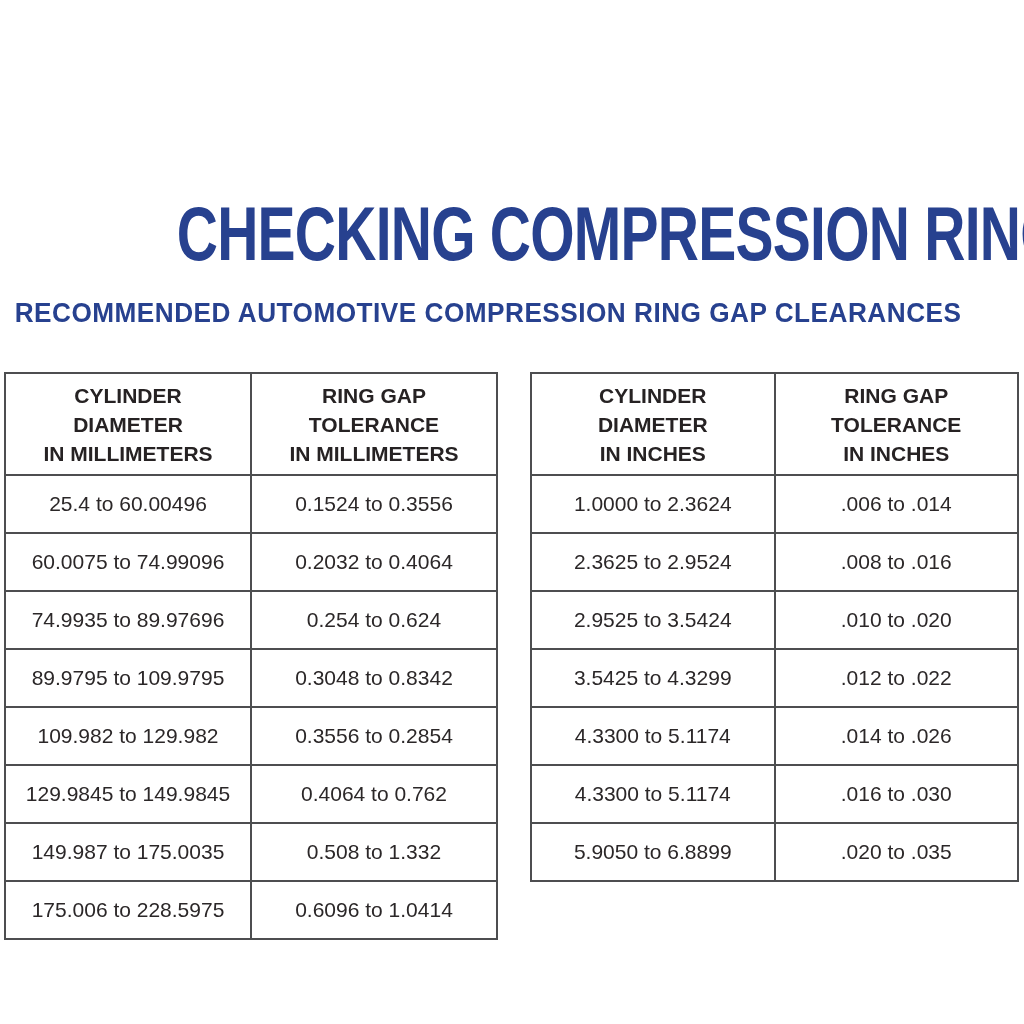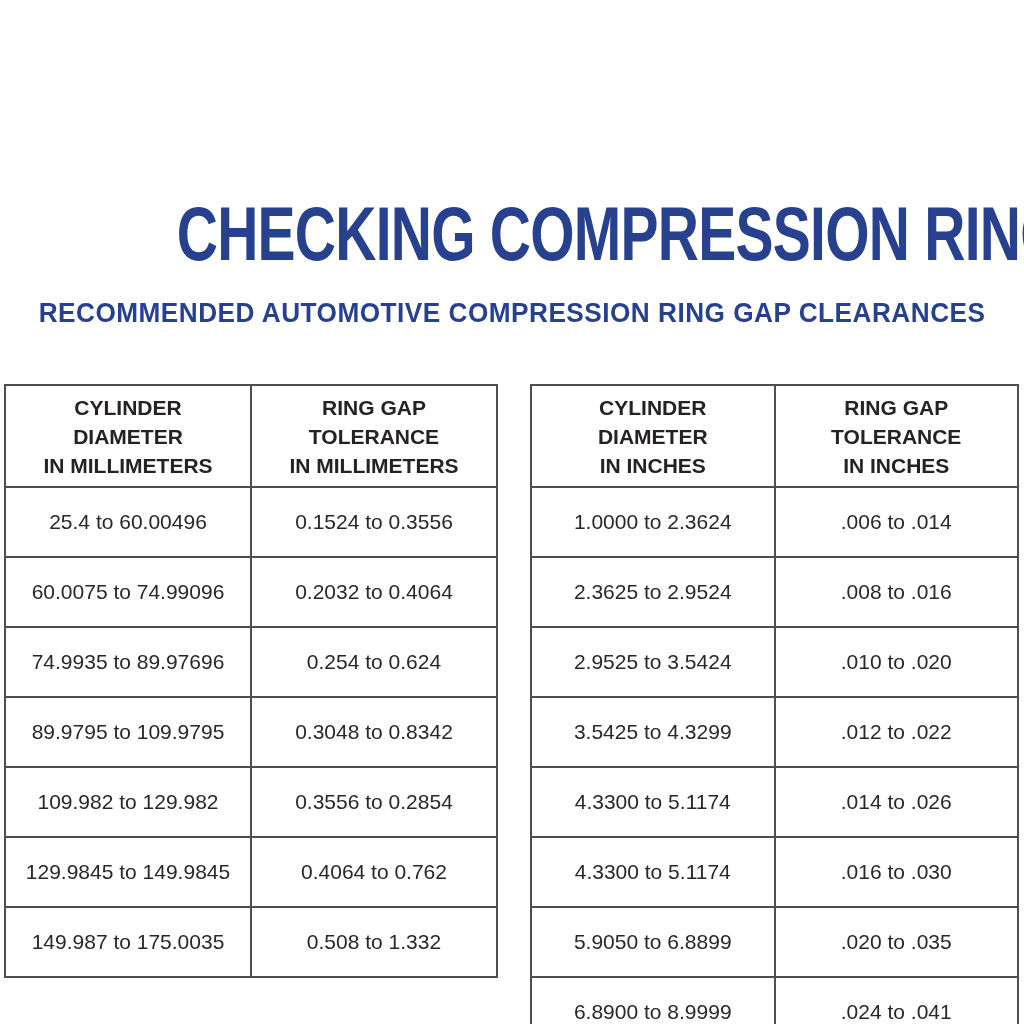--- a/index.html
+++ b/index.html
@@ -32,37 +32,37 @@
     color: #27418f;
     letter-spacing: -1px;
     white-space: nowrap;
     transform: scaleX(0.75);
     transform-origin: 50% 50%;
   }
   .subtitle-wrap {
     position: absolute;
     top: 300px;
     left: 0;
-    width: 1024px;
+    width: 888px;
     text-align: center;
   }
   .subtitle {
     display: inline-block;
     font-size: 27px;
     line-height: 27px;
     font-weight: bold;
     color: #27418f;
     letter-spacing: 0.5px;
     white-space: nowrap;
     transform: scaleX(0.97);
     transform-origin: 50% 50%;
   }
   table.spec {
     position: absolute;
-    top: 384px;
+    top: 372px;
     border-collapse: collapse;
     table-layout: fixed;
     background: #ffffff;
   }
   table.spec.mm { left: 4px;  width: 494px; }
   table.spec.inches { left: 530px; width: 489px; }
   table.spec, table.spec th, table.spec td {
     border: 2px solid #4d4e50;
   }
   table.spec th {
@@ -76,21 +76,21 @@
     white-space: pre-line;
     padding: 0;
   }
   table.spec td {
     height: 36px;
     font-size: 21px;
     font-weight: normal;
     color: #2b2728;
     text-align: center;
     vertical-align: middle;
-    padding: 16px;
+    padding: 10px;
     white-space: nowrap;
   }
 </style>
 </head>
 <body>
 
 <div class="page">
 
   <div class="title-wrap">
     <span class="title">CHECKING COMPRESSION RING GAPS</span>
@@ -133,20 +133,24 @@
         <td>0.3556 to 0.2854</td>
       </tr>
       <tr>
         <td>129.9845 to 149.9845</td>
         <td>0.4064 to 0.762</td>
       </tr>
       <tr>
         <td>149.987 to 175.0035</td>
         <td>0.508 to 1.332</td>
       </tr>
+      <tr>
+        <td>175.006 to 228.5975</td>
+        <td>0.6096 to 1.0414</td>
+      </tr>
     </tbody>
   </table>
 
   <table class="spec inches">
     <thead>
       <tr>
         <th>CYLINDER
 DIAMETER
 IN INCHES</th>
         <th>RING GAP
@@ -176,20 +180,16 @@
         <td>.014 to .026</td>
       </tr>
       <tr>
         <td>4.3300 to 5.1174</td>
         <td>.016 to .030</td>
       </tr>
       <tr>
         <td>5.9050 to 6.8899</td>
         <td>.020 to .035</td>
       </tr>
-      <tr>
-        <td>6.8900 to 8.9999</td>
-        <td>.024 to .041</td>
-      </tr>
     </tbody>
   </table>
 
 </div>
 
 </body></html>

